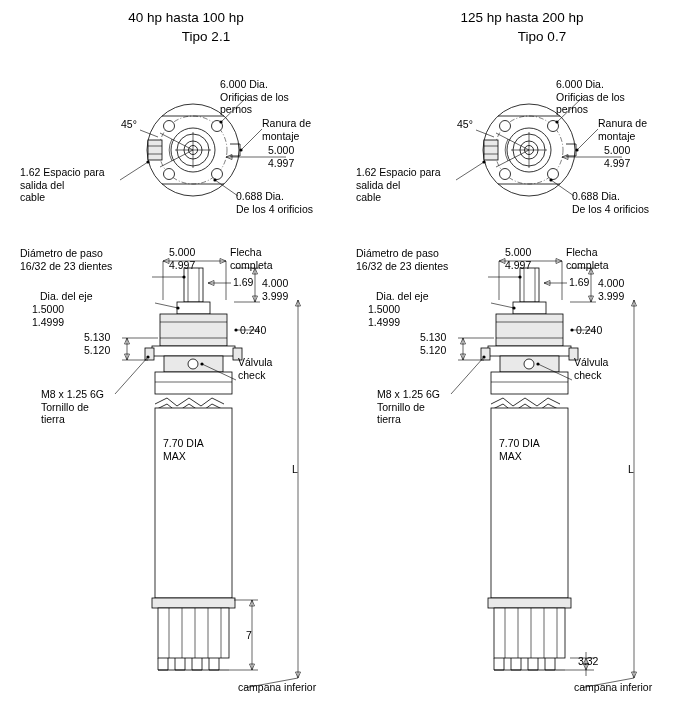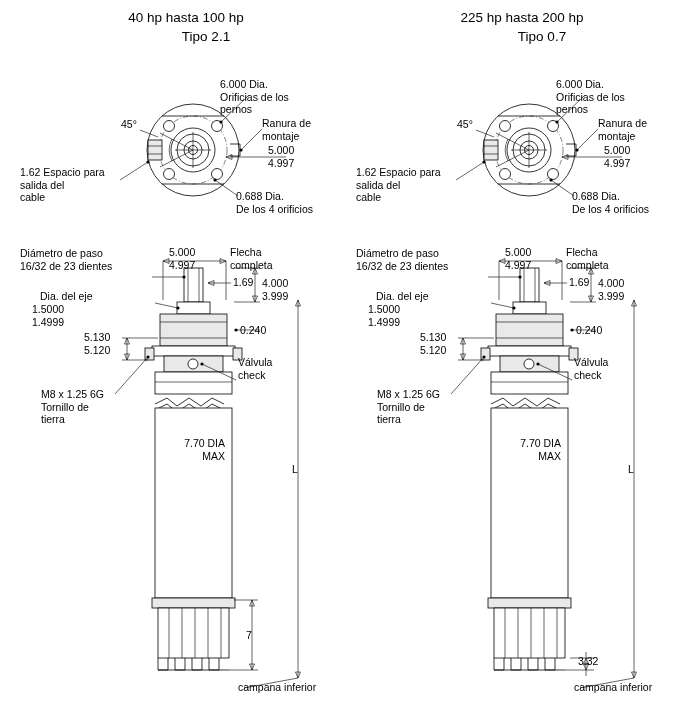--- a/index.html
+++ b/index.html
@@ -33,21 +33,21 @@
   }
   .title .l1 { display: block; }
   .title .l2 { display: block; padding-left: 40px; }
 
   .lbl {
     position: absolute;
     font-size: 10.5px;
     line-height: 12.5px;
     white-space: pre;
   }
-  .lbl.ctr { text-align: right; }
+  .lbl.ctr { text-align: left; }
   .lbl.rt { text-align: left; }
 
   svg { position: absolute; top: 0; left: 0; overflow: visible; }
   .ln { stroke: #000; stroke-width: 0.8; fill: none; }
   .ln-thin { stroke: #000; stroke-width: 0.6; fill: none; }
   .fillgray { fill: #e9e9e9; stroke: #000; stroke-width: 0.8; }
   .fillwhite { fill: #ffffff; stroke: #000; stroke-width: 0.8; }
   .fillnone { fill: none; stroke: #000; stroke-width: 0.8; }
   .dash { stroke: #000; stroke-width: 0.5; fill: none; stroke-dasharray: 5 2 1 2; }
   .dot { fill: #000; }
@@ -237,21 +237,21 @@
   <div class="lbl ctr" style="left:151px; top:437px; width:62px;">7.70 DIA
 MAX</div>
   <div class="lbl" style="left:280px; top:463px;">L</div>
   <div class="lbl" style="left:234px; top:629px;">7</div>
   <div class="lbl" style="left:226px; top:681px;">campana inferior</div>
 </div>
 
 <div class="panel panel-right">
 
   <div class="title" style="top:8px;">
-    <span class="l1">225 hp hasta 200 hp</span>
+    <span class="l1">125 hp hasta 200 hp</span>
     <span class="l2">Tipo 0.7</span>
   </div>
 
   <svg width="348" height="708">
     <circle class="fillwhite" cx="181" cy="150" r="46"></circle>
     <line class="ln" x1="150" y1="116" x2="212" y2="116"></line>
     <line class="ln" x1="150" y1="184" x2="212" y2="184"></line>
     <circle class="dash" cx="181" cy="150" r="34"></circle>
     <circle class="fillwhite" cx="181" cy="150" r="22"></circle>
     <circle class="fillnone" cx="181" cy="150" r="16"></circle>

